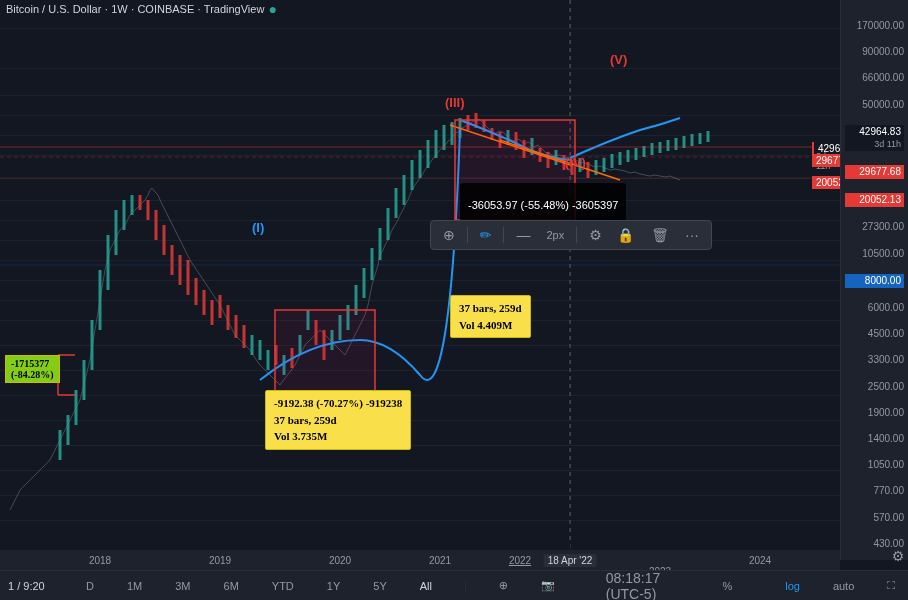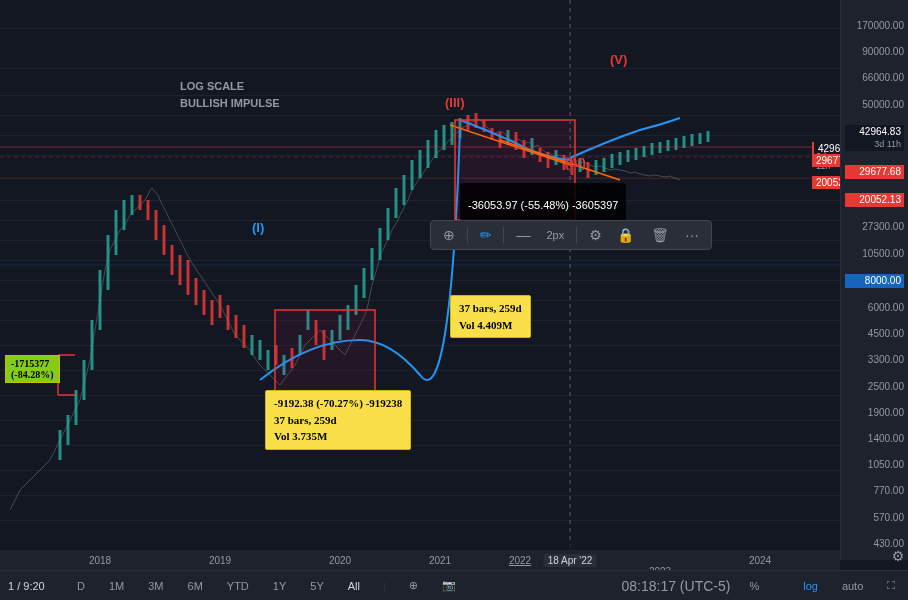--- a/index.html
+++ b/index.html
@@ -86,21 +86,21 @@
       position: absolute;
       bottom: 0;
       left: 0;
       width: 908px;
       height: 30px;
       background: #1e222d;
       border-top: 1px solid #2a2e39;
       display: flex;
       align-items: center;
       padding: 0 8px;
-      gap: 14px;
+      gap: 23px;
       font-size: 11px;
       color: #9598a1;
     }
     .bottom-btn {
       cursor: pointer;
       padding: 2px 5px;
       border-radius: 3px;
       color: #9598a1;
       font-size: 11px;
     }
@@ -383,24 +383,25 @@
     <rect x="455" y="120" width="120" height="100" fill="rgba(233,30,99,0.08)" stroke="#e53935" stroke-width="1.5"></rect>
 
     <line x1="570" y1="0" x2="570" y2="540" stroke="#555" stroke-width="1" stroke-dasharray="4,4"></line>
 
     <line x1="0" y1="147" x2="840" y2="147" stroke="#e53935" stroke-width="0.8" opacity="0.6"></line>
 
     <line x1="0" y1="265" x2="840" y2="265" stroke="#1565c0" stroke-width="0.5" opacity="0.5"></line>
 
   </svg>
 
-
-  <div class="log-note" style="top:78px; left:180px; color:#9598a1;">
-    LOG SCALE<br>BULLISH IMPULSE
-  </div>
+  <div id="header">
+    <span class="title">Bitcoin / U.S. Dollar · 1W · COINBASE · TradingView</span>
+    <span class="dot">●</span>
+  </div>
+
 
   <div class="wave-label" style="top:220px; left:252px; color:#2196f3;">(I)</div>
   <div class="wave-label" style="top:95px; left:445px; color:#e53935;">(III)</div>
   <div class="wave-label" style="top:155px; left:565px; color:#e53935;">(IV)</div>
   <div class="wave-label" style="top:52px; left:610px; color:#e53935;">(V)</div>
 
   <div style="position:absolute; top:355px; left:5px; background:#84cc16; color:#000; font-size:10px; font-weight:bold; padding:2px 5px; border:1px solid #ccbb00;font-family:Liberation Serif, serif;">
     -1715377<br>(-84.28%)
   </div>
 

